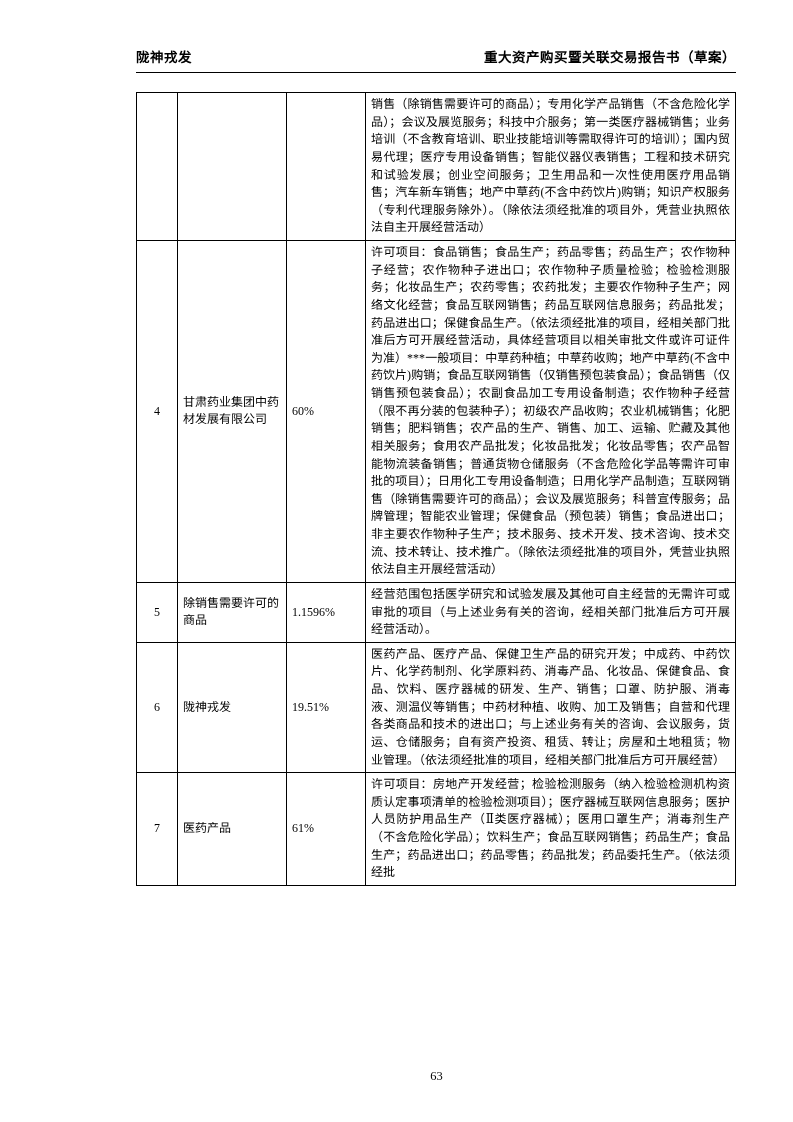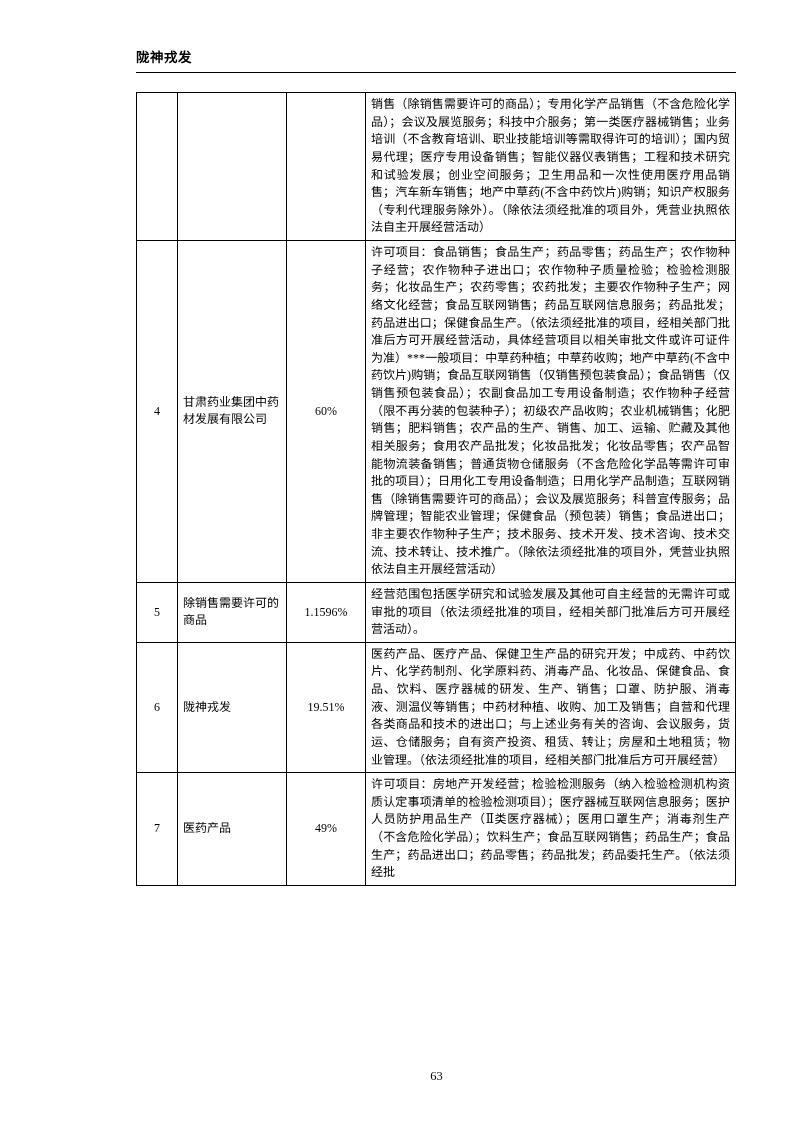--- a/index.html
+++ b/index.html
@@ -72,21 +72,21 @@
     vertical-align: middle;
   }
   td.col-name {
     width: 98px;
     text-align: left;
     vertical-align: middle;
     padding-left: 7px;
   }
   td.col-pct {
     width: 68px;
-    text-align: center;
+    text-align: left;
     vertical-align: middle;
   }
   td.col-scope {
     width: auto;
     text-align: justify;
     text-justify: inter-ideograph;
     vertical-align: top;
     padding: 4px 6px 4px 6px;
   }
   td.col-scope.cont {
@@ -108,20 +108,21 @@
     font-family: "Liberation Serif", "DejaVu Serif", serif;
   }
 </style>
 </head>
 <body>
 
 <div class="page">
 
   <div class="header">
     <div class="header-left">陇神戎发</div>
+    <div class="header-right">重大资产购买暨关联交易报告书（草案）</div>
   </div>
   <div class="header-rule"></div>
 
   <div class="table-wrap">
     <table class="main">
       <tbody>
         <tr>
           <td class="col-idx"></td>
           <td class="col-name"></td>
           <td class="col-pct"></td>
@@ -137,37 +138,37 @@
           <td class="col-scope">
             <span class="scope-text">许可项目：食品销售；食品生产；药品零售；药品生产；农作物种子经营；农作物种子进出口；农作物种子质量检验；检验检测服务；化妆品生产；农药零售；农药批发；主要农作物种子生产；网络文化经营；食品互联网销售；药品互联网信息服务；药品批发；药品进出口；保健食品生产。（依法须经批准的项目，经相关部门批准后方可开展经营活动，具体经营项目以相关审批文件或许可证件为准）***一般项目：中草药种植；中草药收购；地产中草药(不含中药饮片)购销；食品互联网销售（仅销售预包装食品）；食品销售（仅销售预包装食品）；农副食品加工专用设备制造；农作物种子经营（限不再分装的包装种子）；初级农产品收购；农业机械销售；化肥销售；肥料销售；农产品的生产、销售、加工、运输、贮藏及其他相关服务；食用农产品批发；化妆品批发；化妆品零售；农产品智能物流装备销售；普通货物仓储服务（不含危险化学品等需许可审批的项目）；日用化工专用设备制造；日用化学产品制造；互联网销售（除销售需要许可的商品）；会议及展览服务；科普宣传服务；品牌管理；智能农业管理；保健食品（预包装）销售；食品进出口；非主要农作物种子生产；技术服务、技术开发、技术咨询、技术交流、技术转让、技术推广。（除依法须经批准的项目外，凭营业执照依法自主开展经营活动）</span>
           </td>
         </tr>
 
         <tr>
           <td class="col-idx">5</td>
           <td class="col-name">除销售需要许可的商品</td>
           <td class="col-pct">1.1596%</td>
           <td class="col-scope">
-            <span class="scope-text">经营范围包括医学研究和试验发展及其他可自主经营的无需许可或审批的项目（依法须经批准的项目，经相关部门批准后方可开展经营活动）。</span>
+            <span class="scope-text">经营范围包括医学研究和试验发展及其他可自主经营的无需许可或审批的项目（与上述业务有关的咨询，经相关部门批准后方可开展经营活动）。</span>
           </td>
         </tr>
 
         <tr>
           <td class="col-idx">6</td>
           <td class="col-name">陇神戎发</td>
           <td class="col-pct">19.51%</td>
           <td class="col-scope">
             <span class="scope-text">医药产品、医疗产品、保健卫生产品的研究开发；中成药、中药饮片、化学药制剂、化学原料药、消毒产品、化妆品、保健食品、食品、饮料、医疗器械的研发、生产、销售；口罩、防护服、消毒液、测温仪等销售；中药材种植、收购、加工及销售；自营和代理各类商品和技术的进出口；与上述业务有关的咨询、会议服务，货运、仓储服务；自有资产投资、租赁、转让；房屋和土地租赁；物业管理。（依法须经批准的项目，经相关部门批准后方可开展经营）</span>
           </td>
         </tr>
 
         <tr>
           <td class="col-idx">7</td>
           <td class="col-name">医药产品</td>
-          <td class="col-pct">49%</td>
+          <td class="col-pct">61%</td>
           <td class="col-scope">
             <span class="scope-text">许可项目：房地产开发经营；检验检测服务（纳入检验检测机构资质认定事项清单的检验检测项目）；医疗器械互联网信息服务；医护人员防护用品生产（Ⅱ类医疗器械）；医用口罩生产；消毒剂生产（不含危险化学品）；饮料生产；食品互联网销售；药品生产；食品生产；药品进出口；药品零售；药品批发；药品委托生产。（依法须经批</span>
           </td>
         </tr>
       </tbody>
     </table>
   </div>
 
   <div class="footer">
     <span>63</span>

